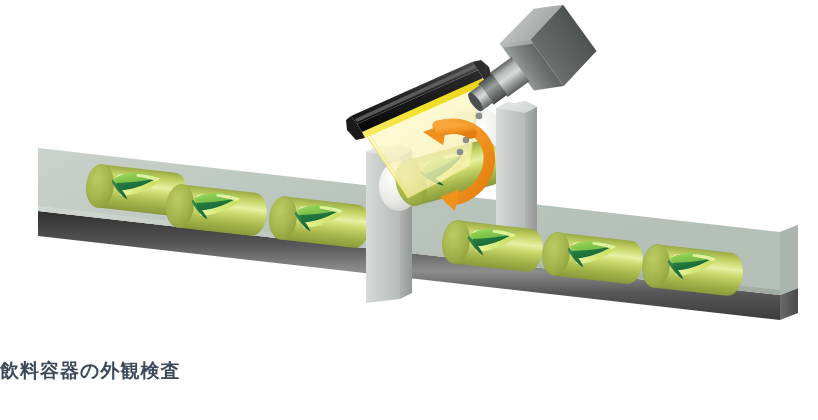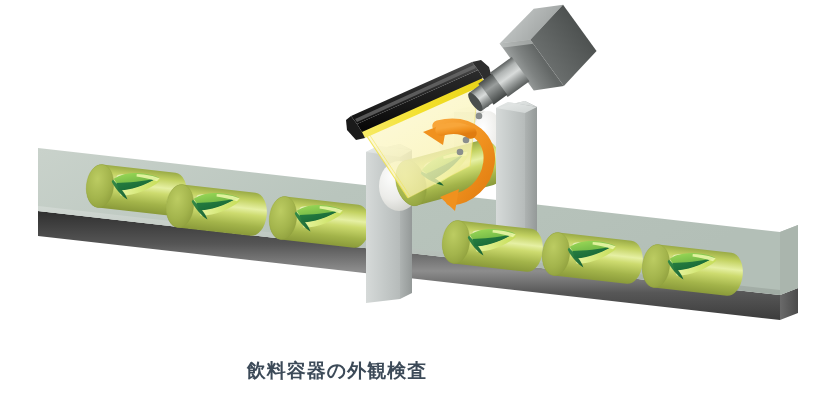--- a/index.html
+++ b/index.html
@@ -26,21 +26,21 @@
     top: 0;
     width: 818px;
     height: 360px;
     display: block;
   }
   #caption {
     position: absolute;
     left: 0;
     top: 358px;
     width: 674px;
-    text-align: center;
+    text-align: left;
     font-family: "DejaVu Sans", "Liberation Sans", sans-serif;
     font-size: 19px;
     font-weight: bold;
     letter-spacing: 1px;
     color: #3c4a58;
     white-space: nowrap;
   }
 </style>
 </head>
 <body>

